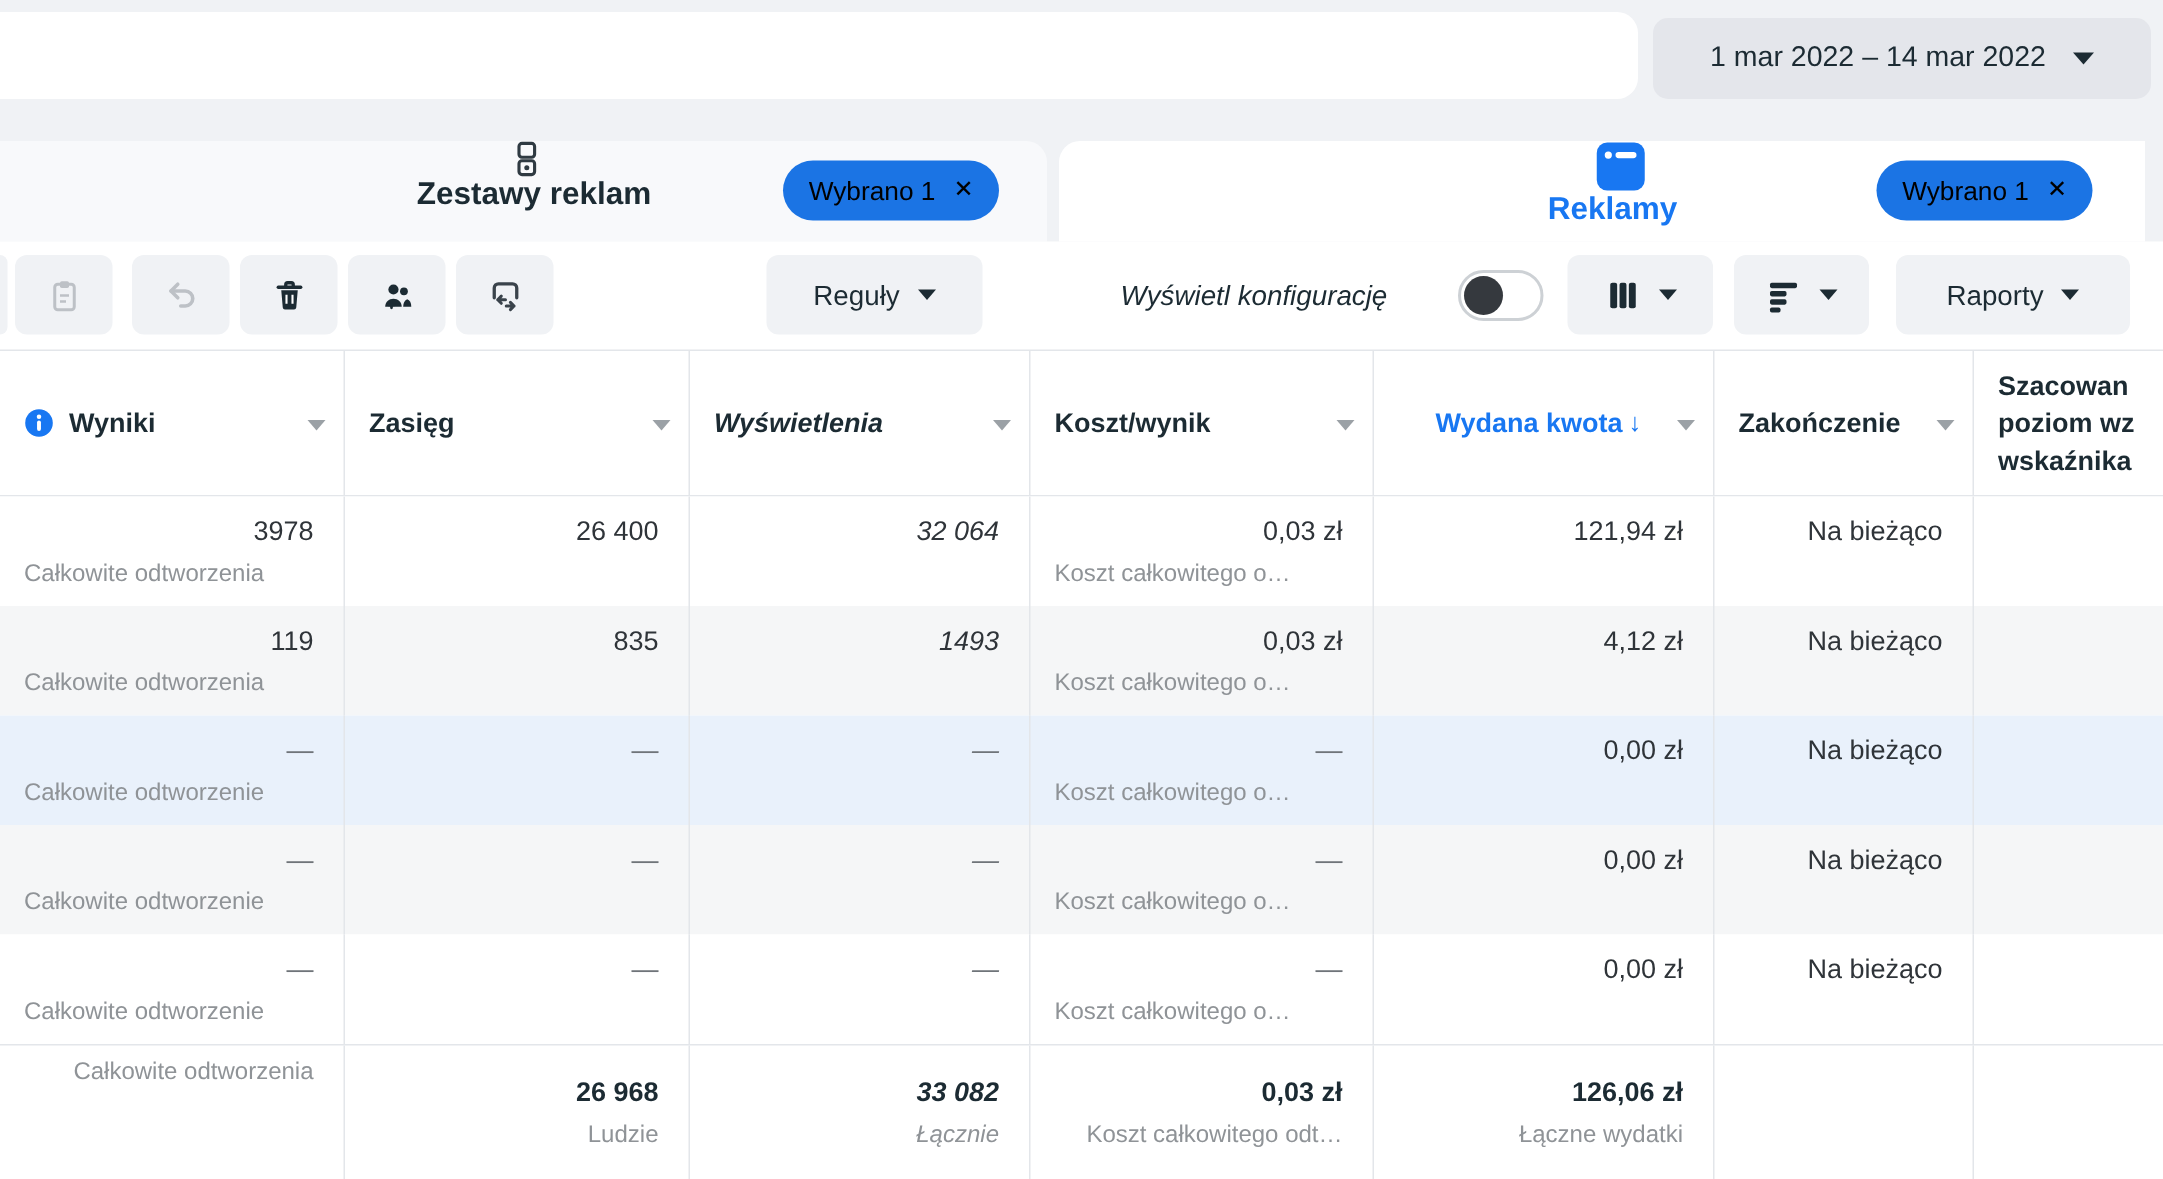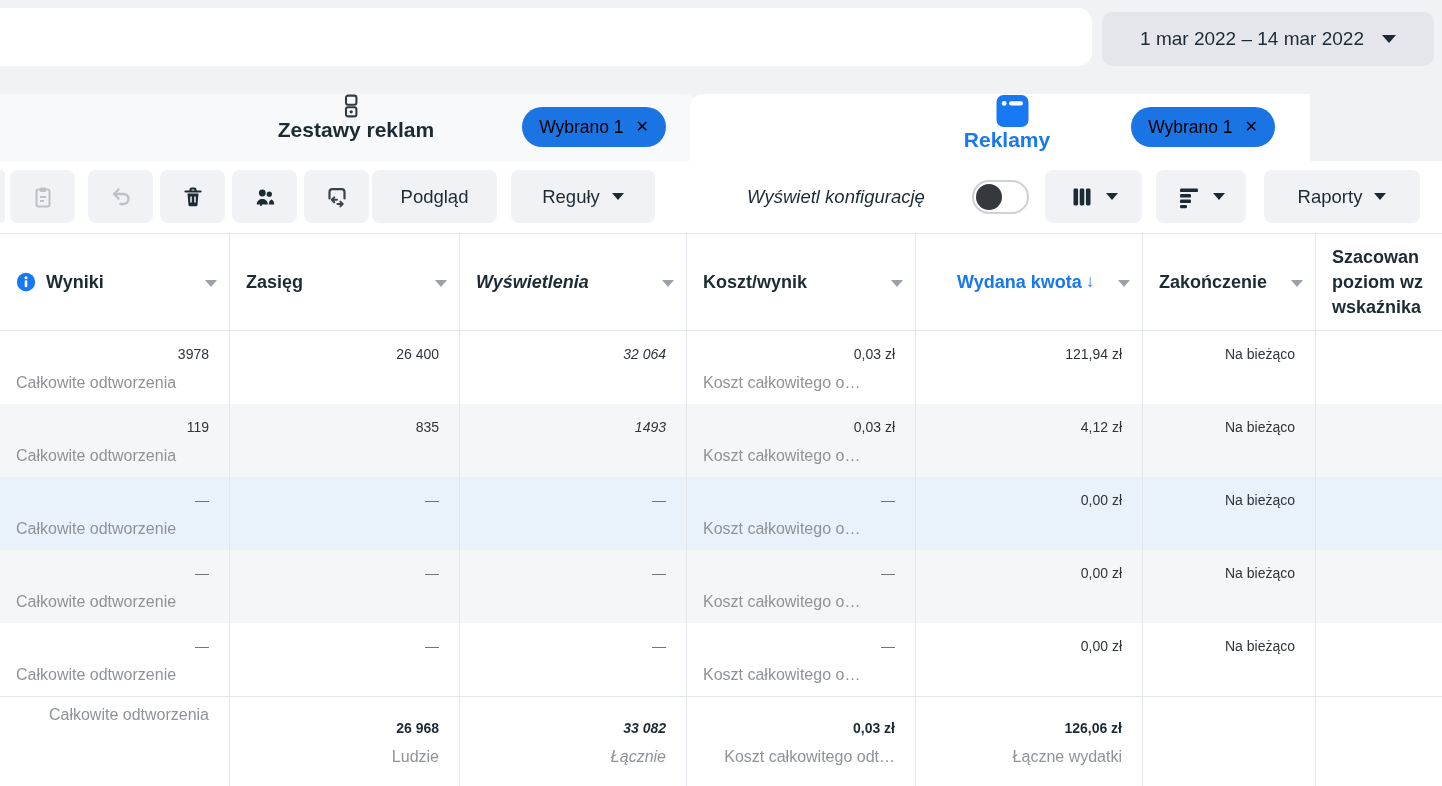--- a/index.html
+++ b/index.html
@@ -17,21 +17,21 @@
   .search-bar{position:absolute;left:0;top:8px;width:1092px;height:58px;background:var(--white);border-radius:0 14px 14px 0;}
   .date-range{position:absolute;left:1102px;top:12px;width:332px;height:54px;background:var(--dateg);
     border:none;border-radius:10px;display:flex;align-items:center;justify-content:center;gap:18px;
     font-family:inherit;font-size:19px;color:var(--dark);cursor:pointer;}
   .caret{width:0;height:0;border-left:7px solid transparent;border-right:7px solid transparent;border-top:8px solid var(--dark);}
   .caret.small{border-left-width:6px;border-right-width:6px;border-top-width:7px;}
 
   
   .tab{position:absolute;top:94px;height:67px;display:flex;align-items:center;flex-direction:column;}
   .tab-adsets{left:0;width:698px;background:var(--tabgray);border-radius:0 14px 0 0;}
-  .tab-ads{left:690px;width:620px;background:var(--white);border-radius:14px 0 0 0;text-align:center;}
+  .tab-ads{left:706px;width:724px;background:var(--white);border-radius:14px 0 0 0;text-align:center;}
   .tab-title{font-size:21px;font-weight:700;color:var(--dark);margin-left:14px;}
   .tab-ads .tab-title{color:var(--blue);}
   .tab-icon{margin-left:10px;display:flex;align-items:center;}
   .tab-ads .tab-icon{margin-left:24px;}
   .badge{position:absolute;top:13px;height:40px;background:var(--pill);color:#000000;border-radius:20px;
     display:flex;align-items:center;gap:12px;padding:0 17px;font-size:17.5px;cursor:pointer;}
   .tab-adsets .badge{right:32px;}
   .tab-ads .badge{right:35px;}
   .badge .x{font-size:16px;line-height:1;}
 
@@ -63,21 +63,21 @@
   .c7.hcell,.c7.cell{border-right:none;}
   .hcell{display:flex;align-items:center;padding-left:16px;}
   .hlabel{font-size:18px;font-weight:700;color:var(--dark);white-space:nowrap;}
   .hlabel.blue{color:var(--blue);margin-left:25px;}
   .sortarrow{color:var(--blue);font-size:17px;font-weight:700;margin-left:4px;}
   .hcaret{position:absolute;right:12px;top:50%;margin-top:-2px;width:0;height:0;
     border-left:6px solid transparent;border-right:6px solid transparent;border-top:7px solid #9BA1A6;cursor:pointer;}
   .info{margin-right:10px;display:flex;align-items:center;}
   .hlines{font-size:18px;font-weight:700;line-height:25px;color:var(--dark);white-space:nowrap;}
   .bg-white{background:var(--white);} .bg-gray{background:var(--rowgray);} .bg-blue{background:var(--rowblue);}
-  .val{margin-top:12px;padding-right:20px;text-align:right;font-size:14px;color:var(--val);line-height:22px;white-space:nowrap;}
+  .val{margin-top:12px;padding-right:20px;text-align:right;font-size:18px;color:var(--val);line-height:22px;white-space:nowrap;}
   .val.dash{color:var(--dash);}
   .sub{margin-top:8px;padding-left:16px;text-align:left;font-size:16px;color:var(--sub);line-height:20px;white-space:nowrap;}
   .tfoot .val{margin-top:20px;font-weight:700;color:var(--dark);}
   .tfoot .sub{text-align:right;padding-right:20px;padding-left:0;}
 </style>
 </head>
 <body>
 
 <div class="screen">
 
@@ -155,23 +155,20 @@
     </button>
 
     <button class="tbtn ib b-ab">
       <svg class="icon24" viewBox="0 0 24 24">
         <path d="M4.5 13.5 V7 a2.8 2.8 0 0 1 2.8-2.8 h9.4 A2.8 2.8 0 0 1 19.5 7 v6.5" fill="none" stroke="#3A434B" stroke-width="2.2" stroke-linecap="round"></path>
         <path d="M12 14.8 H6.8 M6.8 14.8 l2.4-2.4 M6.8 14.8 l2.4 2.4" fill="none" stroke="#3A434B" stroke-width="2" stroke-linecap="round" stroke-linejoin="round"></path>
         <path d="M12.5 19 h5.2 M17.7 19 l-2.4-2.4 M17.7 19 l-2.4 2.4" fill="none" stroke="#3A434B" stroke-width="2" stroke-linecap="round" stroke-linejoin="round"></path>
       </svg>
     </button>
 
-    <button class="tbtn b-prev">
-      <span>Podgląd</span>
-    </button>
 
     <button class="tbtn b-rules">
       <span>Reguły</span>
       <span class="caret small"></span>
     </button>
 
     <span class="cfg-label">Wyświetl konfigurację</span>
     <span class="toggle">
         <span class="knob"></span>
       </span>

